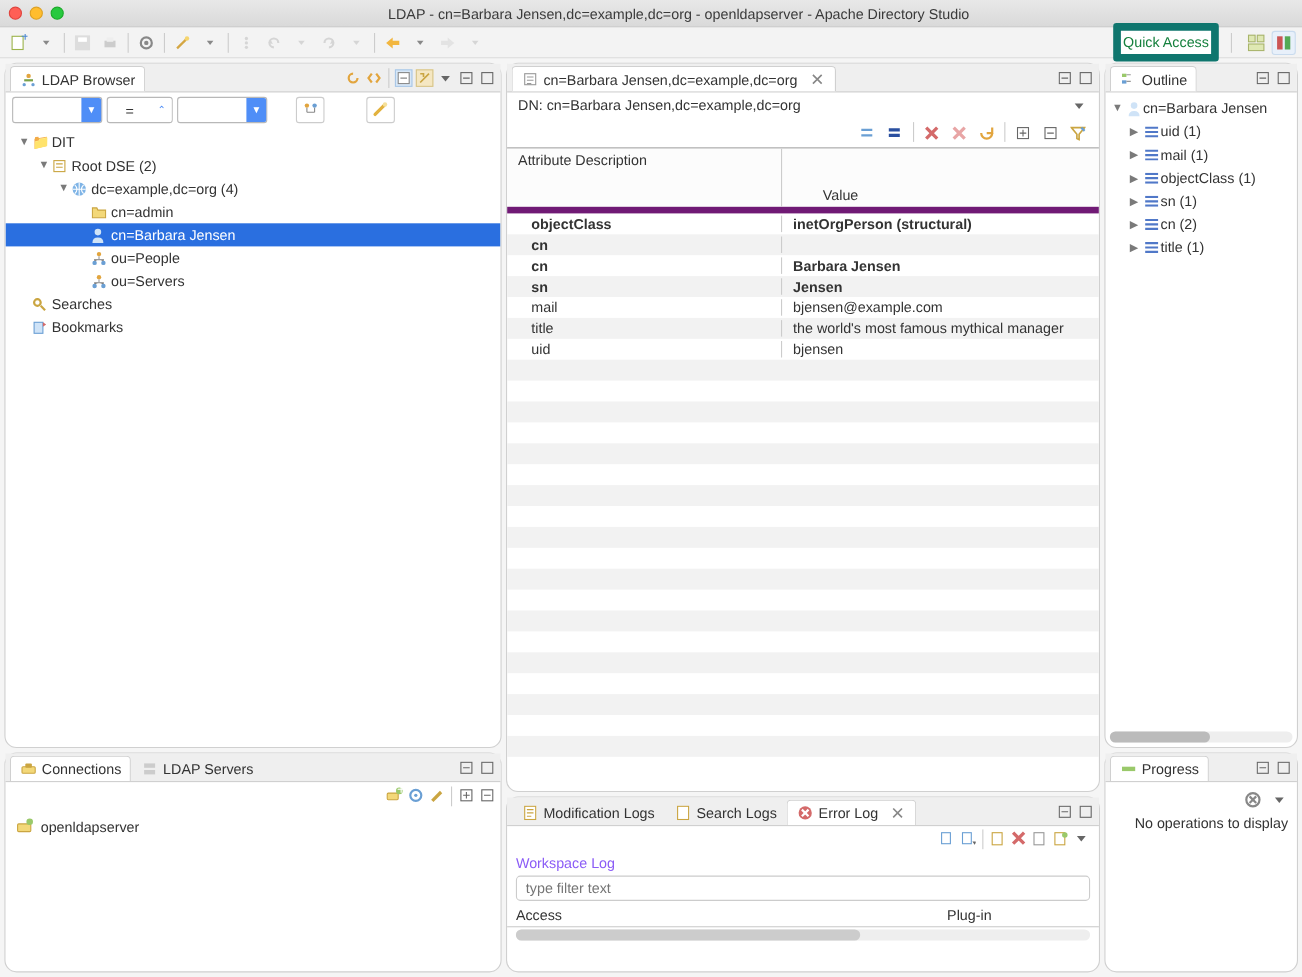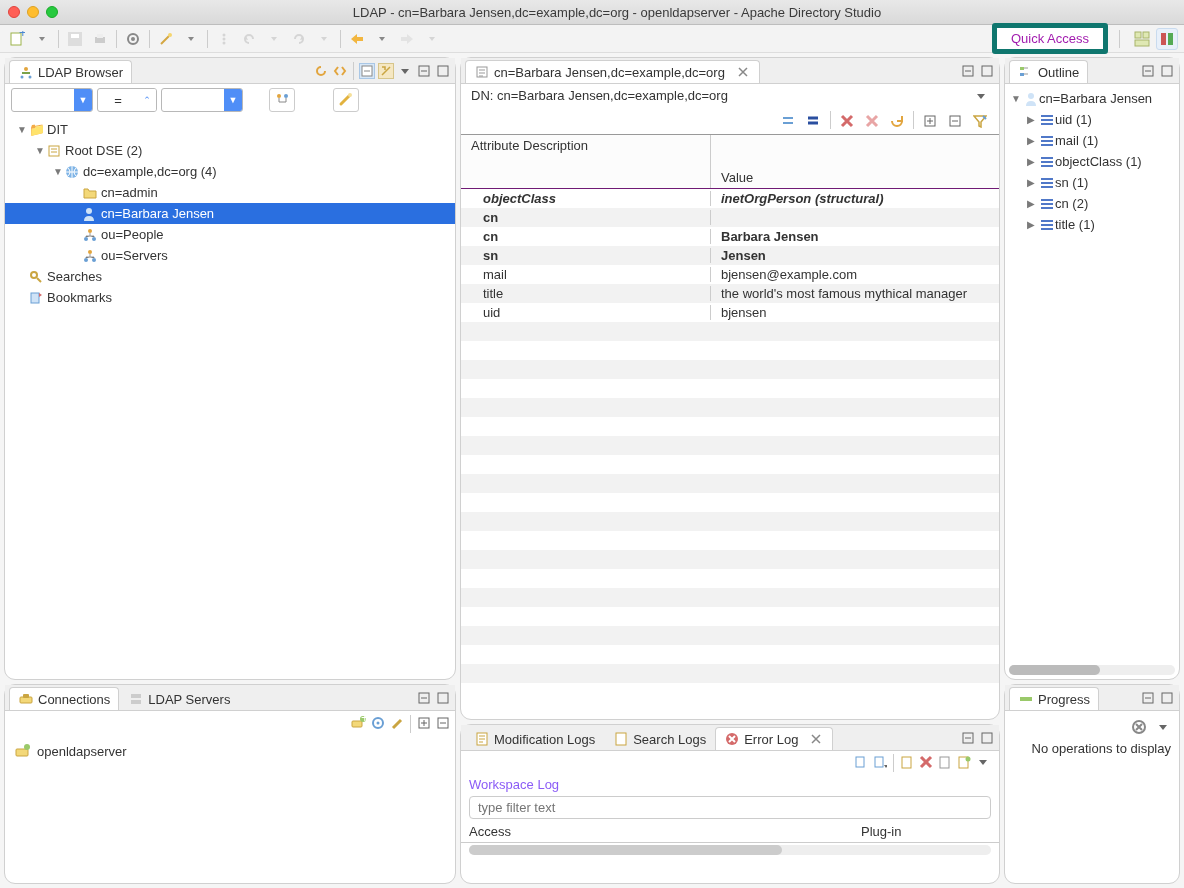--- a/index.html
+++ b/index.html
@@ -11,21 +11,21 @@
 .traffic span { width: 12px; height: 12px; border-radius: 50%; display: inline-block; }
 .tr-red { background: #ff5f56; border:1px solid #e0443e; }
 .tr-yellow { background: #ffbd2e; border:1px solid #dea123; }
 .tr-green { background: #27c93f; border:1px solid #1aab29; }
 .title { flex: 1; text-align: center; color: #3a3a3a; }
 
 
 .toolbar { height: 28px; background: #f3f3f3; display: flex; align-items: center; padding: 0 6px; border-bottom: 1px solid #ddd; gap: 3px; }
 .tbtn { width: 22px; height: 22px; display:flex; align-items:center; justify-content:center; border-radius:3px; }
 .sep { width:1px; height:18px; background:#ccc; margin:0 2px; }
-.quickaccess { margin-left:auto; border:5px solid #0f766e; border-radius:3px; padding:3px 14px; color:#a21caf; background:#fff; }
+.quickaccess { margin-left:auto; border:7px solid #0f766e; border-radius:3px; padding:3px 2px; color:#15803d; background:#fff; }
 
 
 .work { flex:1; display:flex; padding:4px; gap:4px; }
 .col-left { width:452px; display:flex; flex-direction:column; gap:4px; }
 .col-mid { flex:1; display:flex; flex-direction:column; gap:4px; }
 .col-right { width:176px; display:flex; flex-direction:column; gap:4px; }
 
 .view { background:#fff; border:1px solid #d0d0d0; border-radius:11px; display:flex; flex-direction:column; }
 .view-tabbar { display:flex; align-items:center; background:#efefef; border-bottom:1px solid #d0d0d0; padding:0 4px; height:26px; }
 .view-tab { display:flex; align-items:center; gap:4px; padding:3px 8px; background:#fff; border:1px solid #d0d0d0; border-bottom:none; border-top-left-radius:4px; border-top-right-radius:4px; position:relative; top:1px; }
@@ -48,30 +48,30 @@
 .tree-row .ic { width:18px; display:flex; align-items:center; justify-content:flex-start; }
 .tree-row .label { font-size:13px; }
 .tree-row.selected .label,.tree-row.selected .tw,.tree-row.selected .ic { color:#fff; }
 
 
 .dn-bar { padding:4px 10px; color:#333; display:flex; justify-content:space-between;}
 .entry-actions { display:flex; justify-content:flex-end; padding:3px 8px; gap:3px; }
 .iconbtn { width:22px; height:20px; display:flex; align-items:center; justify-content:center; }
 
 .attr-table { flex:1; border-top:1px solid #999; overflow:auto; }
-.attr-header { display:flex; background:#fcfcfc; border-bottom:1px solid #701a75; font-weight:400; }
+.attr-header { display:flex; background:#fcfcfc; border-bottom:6px solid #701a75; font-weight:400;gap:27px; }
 .attr-header div { padding:3px 10px; }
 .attr-header .c1 { width:250px; border-right:1px solid #ccc; }
 .attr-header .c2 { flex:1;margin-top:32px; }
 .attr-body .row { display:flex; height:19px; align-items:center; }
 .attr-body .row:nth-child(even){ background:#f2f2f2; }
 .attr-body .c1 { width:250px; padding:0 10px 0 22px; border-right:1px solid #ccc; }
 .attr-body .c2 { flex:1; padding:0 10px; }
 .attr-body .row.bold .c1,.attr-body .row.bold .c2 { font-weight:bold; }
-.attr-body .row.italic .c1,.attr-body .row.italic .c2 { font-style:italic; }
+.attr-body .row.italic .c1,.attr-body .row.italic .c2 { }
 .attr-body .row.empty .c1 { border-right:1px solid #ccc; }
 
 
 .conn-toolbar { display:flex; justify-content:flex-end; gap:3px; padding:4px; }
 .conn-list { flex:1; padding:4px 10px; }
 .conn-item { display:flex; align-items:center; gap:6px; height:20px; }
 
 
 .log-toolbar { display:flex; justify-content:flex-end; gap:3px; padding:3px 8px; }
 .log-label { padding:2px 8px; color:#8b5cf6; }

